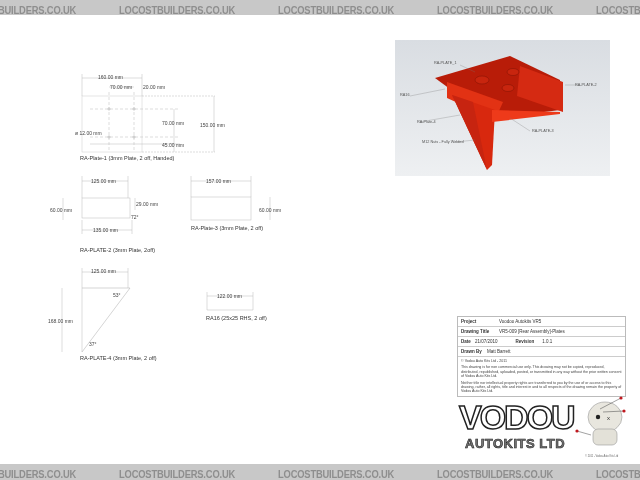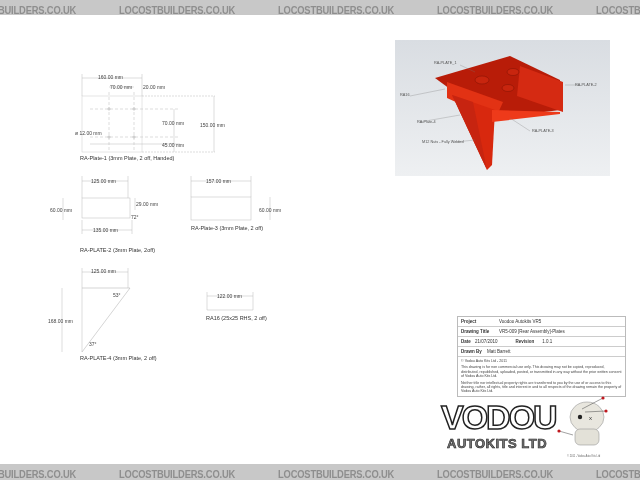--- a/index.html
+++ b/index.html
@@ -13,21 +13,21 @@
   .lbl { position:absolute; font-size:5.5px; color:#333; white-space:nowrap; }
   svg.drw { position:absolute; left:0; top:0; }
   .render { position:absolute; left:395px; top:40px; width:215px; height:136px; background:linear-gradient(180deg,#d9dde2 0%, #eef0f2 100%); overflow:hidden; }
   .render .call { position:absolute; font-size:3.8px; color:#555; white-space:nowrap; }
   .titleblock { position:absolute; left:457px; top:316px; width:169px; border:1px solid #bbb; font-size:4.5px; color:#333; }
   .tb-row { display:flex; border-bottom:1px solid #ccc; height:10px; align-items:center; padding:0 3px; }
   .tb-row .k { font-weight:bold; width:38px; }
   .tb-row .k2 { font-weight:bold; margin-left:18px; margin-right:8px; }
   .tb-note { padding:2px 3px; font-size:3.6px; line-height:4.4px; color:#444; }
   .tb-note p + p { margin-top:2px; }
-  .logo { position:absolute; left:439px; top:393px; width:175px; height:68px; }
+  .logo { position:absolute; left:457px; top:393px; width:175px; height:68px; }
 </style>
 </head>
 <body>
 
 <div class="band top">
   <div class="inner">
     <span>LOCOSTBUILDERS.CO.UK</span>
     <span>LOCOSTBUILDERS.CO.UK</span>
     <span>LOCOSTBUILDERS.CO.UK</span>
     <span>LOCOSTBUILDERS.CO.UK</span>

